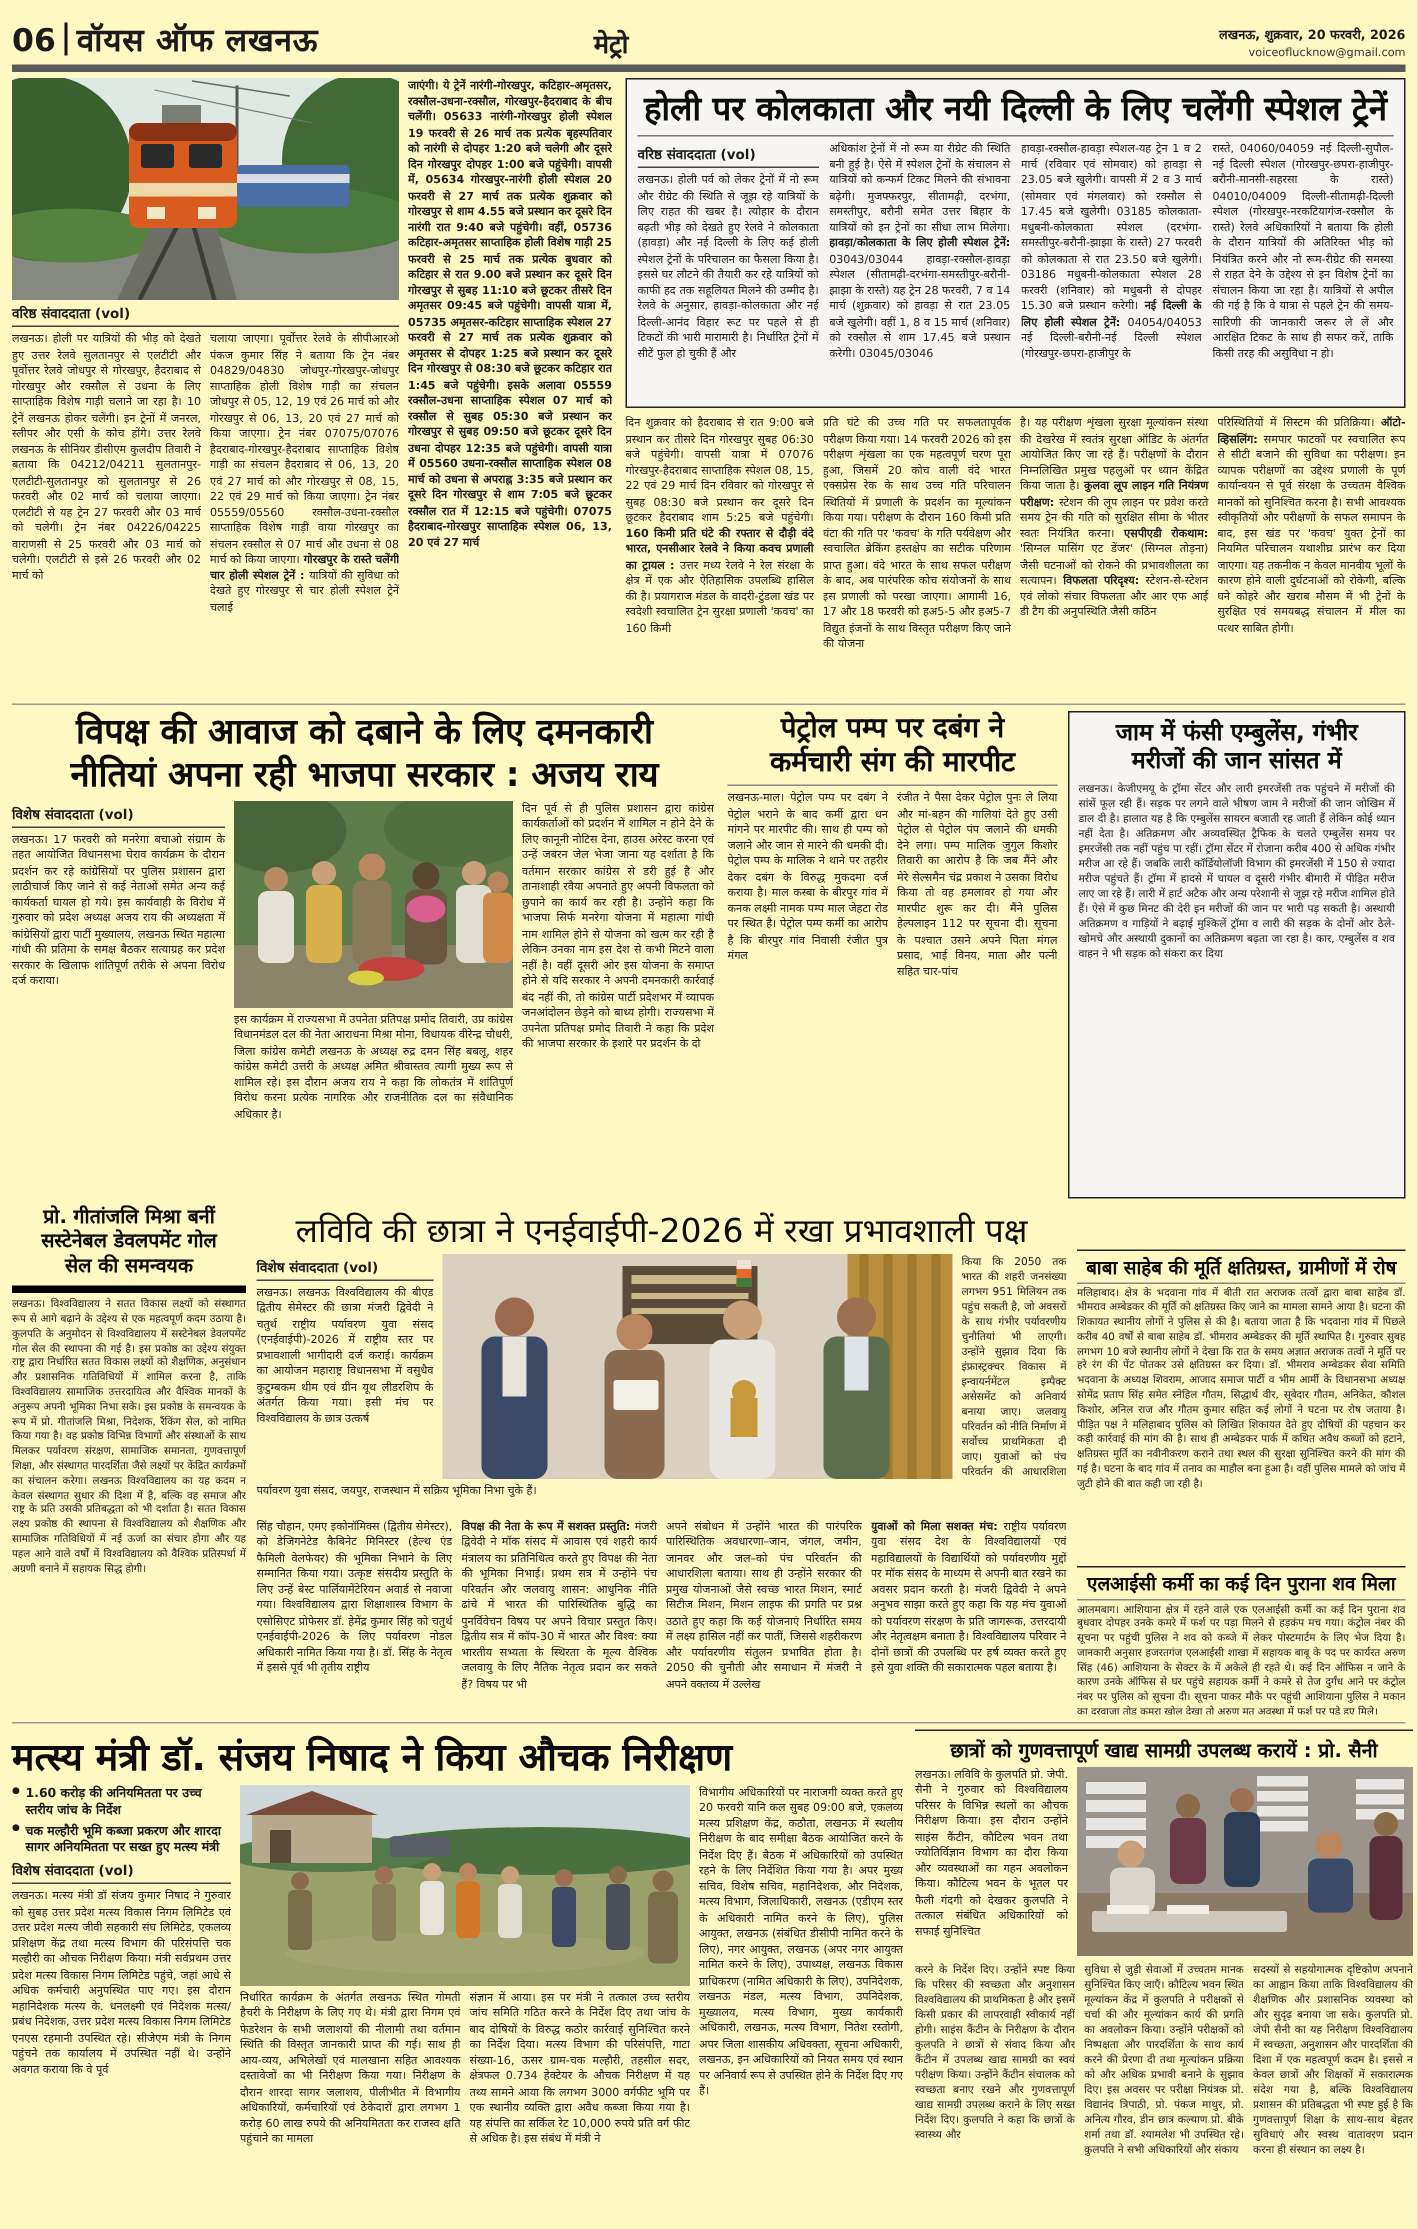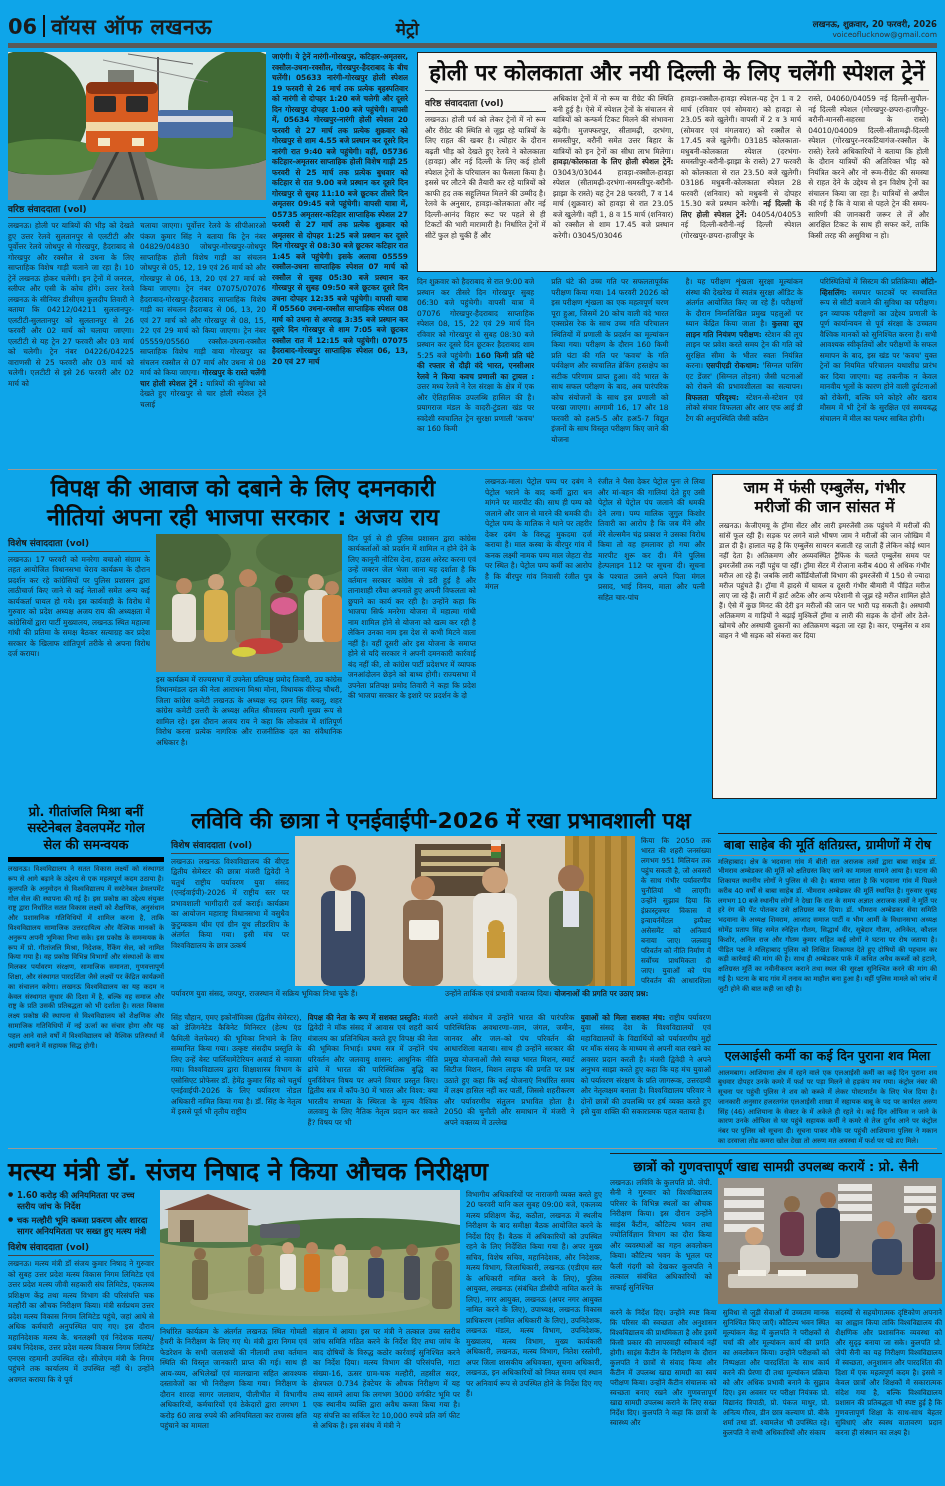--- a/index.html
+++ b/index.html
@@ -1,16 +1,16 @@
 <!DOCTYPE html>
 <html lang="hi"><head>
 <meta charset="utf-8">
 <style>
   html,body{margin:0;padding:0;background:#cfcecb;}
-  .page{width:945px;height:1486px;background:#0ea5e9;position:relative;overflow:hidden;
+  .page{width:945px;height:1486px;background:#fef9c3;position:relative;overflow:hidden;
         box-sizing:border-box;padding:6px 8px;font-family:"DejaVu Sans","Liberation Sans",sans-serif;color:#1b1b1b;}
   
   .mast{display:flex;align-items:flex-end;justify-content:space-between;height:34px;}
   .mastL{display:flex;align-items:baseline;gap:6px;}
   .pgnum{font-size:21px;font-weight:800;}
   .mastbar{border-left:2px solid #111;height:22px;align-self:center;}
   .masttitle{font-size:21px;font-weight:800;letter-spacing:.5px;}
   .mastC{font-size:17px;font-weight:800;margin-left:-210px;}
   .mastR{text-align:right;font-size:8.5px;font-weight:700;line-height:1.3;}
   .mastR .email{font-weight:400;color:#333;font-size:7.5px;}
@@ -29,21 +29,21 @@
   .a1{width:402px;flex:none;display:flex;gap:6px;}
   .a1L{width:258px;flex:none;}
   .a1cols{display:flex;gap:6px;}
   .a1cols .bt{width:126px;height:238px;}
   .a1c3{width:136px;height:404px;flex:none;font-weight:bold;}
   .a2w{flex:1;}
   .a2box{padding:3px 7px 5px 7px;}
   .a2box h2{font-size:22px;font-weight:800;text-align:center;white-space:nowrap;border-bottom:1px solid #777;padding-bottom:4px;margin-bottom:3px;}
   .a2cols{display:flex;gap:7px;}
   .a2cols .cc{flex:1;height:172px;overflow:hidden;}
-  .a2below{display:flex;gap:17px;margin-top:5px;}
+  .a2below{display:flex;gap:6px;margin-top:5px;}
   .a2below .bt{flex:1;height:188px;}
   .midsec{display:flex;gap:7px;margin-top:4px;}
   .a3{width:470px;flex:none;}
   .a3 h2{font-size:23px;font-weight:800;text-align:center;line-height:1.25;}
   .a3body{display:flex;gap:6px;margin-top:2px;}
   .a3c1{width:142px;height:244px;flex:none;}
   .a3mid{width:186px;flex:none;}
   .a3mid .bt{height:102px;margin-top:3px;}
   .a3c3{width:128px;height:244px;flex:none;}
   .a4{width:220px;flex:none;}
@@ -52,21 +52,21 @@
   .a4cols .bt{flex:1;height:252px;}
   .a5{flex:1;}
   .a5 .box{padding:4px 6px;height:100%;box-sizing:border-box;}
   .a5 h2{font-size:15.5px;font-weight:800;text-align:center;line-height:1.25;margin-bottom:3px;}
   .a5 .bt{height:252px;font-size:7.1px;}
   .mid2{display:flex;gap:7px;margin-top:5px;}
   .a6{width:156px;flex:none;}
   .a6 h2{font-size:13px;font-weight:800;text-align:center;line-height:1.3;border-bottom:5px solid #000000;padding-bottom:3px;}
   .a6 .bt{height:238px;font-size:6.9px;margin-top:3px;}
   .a7{width:540px;flex:none;}
-  .a7 h2{font-size:22px;font-weight:700;text-align:center;white-space:nowrap;}
+  .a7 h2{font-size:22px;font-weight:400;text-align:center;white-space:nowrap;}
   .a7top{display:flex;gap:6px;margin-top:2px;}
   .a7c1{width:118px;flex:none;}
   .a7c1 .bt{height:128px;}
   .a7ph{width:340px;flex:none;}
   .a7cr{flex:1;height:150px;font-size:7.1px;}
   .a7frag{display:flex;gap:8px;margin-top:3px;}
   .a7frag .bt{flex:1;height:22px;}
   .a7cols{display:flex;gap:6px;margin-top:2px;}
   .a7cols .bt{flex:1;height:118px;}
   .rstack{flex:1;display:flex;flex-direction:column;gap:4px;margin-top:29px;}
@@ -208,20 +208,21 @@
             <ellipse cx="105" cy="112" rx="22" ry="8" fill="#c2413c"></ellipse>
             <ellipse cx="88" cy="118" rx="12" ry="5" fill="#d6cf42"></ellipse>
           </svg>
           <p class="bt">इस कार्यक्रम में राज्यसभा में उपनेता प्रतिपक्ष प्रमोद तिवारी, उप्र कांग्रेस विधानमंडल दल की नेता आराधना मिश्रा मोना, विधायक वीरेन्द्र चौधरी, जिला कांग्रेस कमेटी लखनऊ के अध्यक्ष रुद्र दमन सिंह बबलू, शहर कांग्रेस कमेटी उत्तरी के अध्यक्ष अमित श्रीवास्तव त्यागी मुख्य रूप से शामिल रहे। इस दौरान अजय राय ने कहा कि लोकतंत्र में शांतिपूर्ण विरोध करना प्रत्येक नागरिक और राजनीतिक दल का संवैधानिक अधिकार है।</p>
         </div>
         <p class="bt a3c3">दिन पूर्व से ही पुलिस प्रशासन द्वारा कांग्रेस कार्यकर्ताओं को प्रदर्शन में शामिल न होने देने के लिए कानूनी नोटिस देना, हाउस अरेस्ट करना एवं उन्हें जबरन जेल भेजा जाना यह दर्शाता है कि वर्तमान सरकार कांग्रेस से डरी हुई है और तानाशाही रवैया अपनाते हुए अपनी विफलता को छुपाने का कार्य कर रही है। उन्होंने कहा कि भाजपा सिर्फ मनरेगा योजना में महात्मा गांधी नाम शामिल होने से योजना को खत्म कर रही है लेकिन उनका नाम इस देश से कभी मिटने वाला नहीं है। वहीं दूसरी ओर इस योजना के समाप्त होने से यदि सरकार ने अपनी दमनकारी कार्रवाई बंद नहीं की, तो कांग्रेस पार्टी प्रदेशभर में व्यापक जनआंदोलन छेड़ने को बाध्य होगी। राज्यसभा में उपनेता प्रतिपक्ष प्रमोद तिवारी ने कहा कि प्रदेश की भाजपा सरकार के इशारे पर प्रदर्शन के दो</p>
       </div>
     </div>
 
     <div class="a4">
+      <h2><span>पेट्रोल पम्प पर दबंग ने</span><br><span>कर्मचारी संग की मारपीट</span></h2>
       <div class="a4cols">
         <p class="bt">लखनऊ-माल। पेट्रोल पम्प पर दबंग ने पेट्रोल भराने के बाद कर्मी द्वारा धन मांगने पर मारपीट की। साथ ही पम्प को जलाने और जान से मारने की धमकी दी। पेट्रोल पम्प के मालिक ने थाने पर तहरीर देकर दबंग के विरुद्ध मुकदमा दर्ज कराया है। माल कस्बा के बीरपुर गांव में कनक लक्ष्मी नामक पम्प माल जेहटा रोड पर स्थित है। पेट्रोल पम्प कर्मी का आरोप है कि बीरपुर गांव निवासी रंजीत पुत्र मंगल</p>
         <p class="bt">रंजीत ने पैसा देकर पेट्रोल पुनः ले लिया और मां-बहन की गालियां देते हुए उसी पेट्रोल से पेट्रोल पंप जलाने की धमकी देने लगा। पम्प मालिक जुगुल किशोर तिवारी का आरोप है कि जब मैंने और मेरे सेल्समैन चंद्र प्रकाश ने उसका विरोध किया तो वह हमलावर हो गया और मारपीट शुरू कर दी। मैंने पुलिस हेल्पलाइन 112 पर सूचना दी। सूचना के पश्चात उसने अपने पिता मंगल प्रसाद, भाई विनय, माता और पत्नी सहित चार-पांच</p>
       </div>
     </div>
 
     <div class="a5">
       <div class="box">
         <h2><span>जाम में फंसी एम्बुलेंस, गंभीर</span><br><span>मरीजों की जान सांसत में</span></h2>
         <p class="bt">लखनऊ। केजीएमयू के ट्रॉमा सेंटर और लारी इमरजेंसी तक पहुंचने में मरीजों की सांसें फूल रही हैं। सड़क पर लगने वाले भीषण जाम ने मरीजों की जान जोखिम में डाल दी है। हालात यह है कि एम्बुलेंस सायरन बजाती रह जाती हैं लेकिन कोई ध्यान नहीं देता है। अतिक्रमण और अव्यवस्थित ट्रैफिक के चलते एम्बुलेंस समय पर इमरजेंसी तक नहीं पहुंच पा रहीं। ट्रॉमा सेंटर में रोजाना करीब 400 से अधिक गंभीर मरीज आ रहे हैं। जबकि लारी कॉर्डियोलॉजी विभाग की इमरजेंसी में 150 से ज्यादा मरीज पहुंचते हैं। ट्रॉमा में हादसे में घायल व दूसरी गंभीर बीमारी में पीड़ित मरीज लाए जा रहे हैं। लारी में हार्ट अटैक और अन्य परेशानी से जूझ रहे मरीज शामिल होते हैं। ऐसे में कुछ मिनट की देरी इन मरीजों की जान पर भारी पड़ सकती है। अस्थायी अतिक्रमण व गाड़ियों ने बढ़ाई मुश्किलें ट्रॉमा व लारी की सड़क के दोनों ओर ठेले-खोमचे और अस्थायी दुकानों का अतिक्रमण बढ़ता जा रहा है। कार, एम्बुलेंस व शव वाहन ने भी सड़क को संकरा कर दिया</p>
@@ -269,21 +270,20 @@
               <circle cx="201" cy="92" r="8" fill="#c89a3a"></circle>
             <circle cx="276" cy="42" r="13" fill="#9c7050"></circle>
               <rect x="254" y="55" width="44" height="95" rx="9" fill="#5d6e4e"></rect>
               <rect x="268" y="55" width="16" height="36" fill="#dfe3ea"></rect>
           </g>
         </svg>
         <p class="bt a7cr">किया कि 2050 तक भारत की शहरी जनसंख्या लगभग 951 मिलियन तक पहुंच सकती है, जो अवसरों के साथ गंभीर पर्यावरणीय चुनौतियां भी लाएगी। उन्होंने सुझाव दिया कि इंफ्रास्ट्रक्चर विकास में इन्वायर्नमेंटल इम्पैक्ट असेसमेंट को अनिवार्य बनाया जाए। जलवायु परिवर्तन को नीति निर्माण में सर्वोच्च प्राथमिकता दी जाए। युवाओं को पंच परिवर्तन की आधारशिला बनाकर नीति क्रियान्वयन में सक्रिय भूमिका प्रदान की जाए।</p>
       </div>
       <div class="a7frag">
         <p class="bt">पर्यावरण युवा संसद, जयपुर, राजस्थान में सक्रिय भूमिका निभा चुके हैं।</p>
-        <p class="bt"><span>उन्होंने तार्किक एवं प्रभावी वक्तव्य दिया।</span><b> योजनाओं की प्रगति पर उठाए प्रश्न:</b></p>
       </div>
       <div class="a7cols">
         <p class="bt">सिंह चौहान, एमए इकोनॉमिक्स (द्वितीय सेमेस्टर), को डेजिगनेटेड कैबिनेट मिनिस्टर (हेल्थ एंड फैमिली वेलफेयर) की भूमिका निभाने के लिए सम्मानित किया गया। उत्कृष्ट संसदीय प्रस्तुति के लिए उन्हें बेस्ट पार्लियामेंटेरियन अवार्ड से नवाजा गया। विश्वविद्यालय द्वारा शिक्षाशास्त्र विभाग के एसोसिएट प्रोफेसर डॉ. हेमेंद्र कुमार सिंह को चतुर्थ एनईवाईपी-2026 के लिए पर्यावरण नोडल अधिकारी नामित किया गया है। डॉ. सिंह के नेतृत्व में इससे पूर्व भी तृतीय राष्ट्रीय</p>
         <p class="bt"><b>विपक्ष की नेता के रूप में सशक्त प्रस्तुति: </b><span>मंजरी द्विवेदी ने मॉक संसद में आवास एवं शहरी कार्य मंत्रालय का प्रतिनिधित्व करते हुए विपक्ष की नेता की भूमिका निभाई। प्रथम सत्र में उन्होंने पंच परिवर्तन और जलवायु शासन: आधुनिक नीति ढांचे में भारत की पारिस्थितिक बुद्धि का पुनर्विवेचन विषय पर अपने विचार प्रस्तुत किए। द्वितीय सत्र में कॉप-30 में भारत और विश्व: क्या भारतीय सभ्यता के स्थिरता के मूल्य वैश्विक जलवायु के लिए नैतिक नेतृत्व प्रदान कर सकते हैं? विषय पर भी</span></p>
         <p class="bt">अपने संबोधन में उन्होंने भारत की पारंपरिक पारिस्थितिक अवधारणा–जान, जंगल, जमीन, जानवर और जल–को पंच परिवर्तन की आधारशिला बताया। साथ ही उन्होंने सरकार की प्रमुख योजनाओं जैसे स्वच्छ भारत मिशन, स्मार्ट सिटीज मिशन, मिशन लाइफ की प्रगति पर प्रश्न उठाते हुए कहा कि कई योजनाएं निर्धारित समय में लक्ष्य हासिल नहीं कर पातीं, जिससे शहरीकरण और पर्यावरणीय संतुलन प्रभावित होता है। 2050 की चुनौती और समाधान में मंजरी ने अपने वक्तव्य में उल्लेख</p>
         <p class="bt"><b>युवाओं को मिला सशक्त मंच: </b><span>राष्ट्रीय पर्यावरण युवा संसद देश के विश्वविद्यालयों एवं महाविद्यालयों के विद्यार्थियों को पर्यावरणीय मुद्दों पर मॉक संसद के माध्यम से अपनी बात रखने का अवसर प्रदान करती है। मंजरी द्विवेदी ने अपने अनुभव साझा करते हुए कहा कि यह मंच युवाओं को पर्यावरण संरक्षण के प्रति जागरूक, उत्तरदायी और नेतृत्वक्षम बनाता है। विश्वविद्यालय परिवार ने दोनों छात्रों की उपलब्धि पर हर्ष व्यक्त करते हुए इसे युवा शक्ति की सकारात्मक पहल बताया है।</span></p>
       </div>
     </div>
 
     <div class="rstack">

